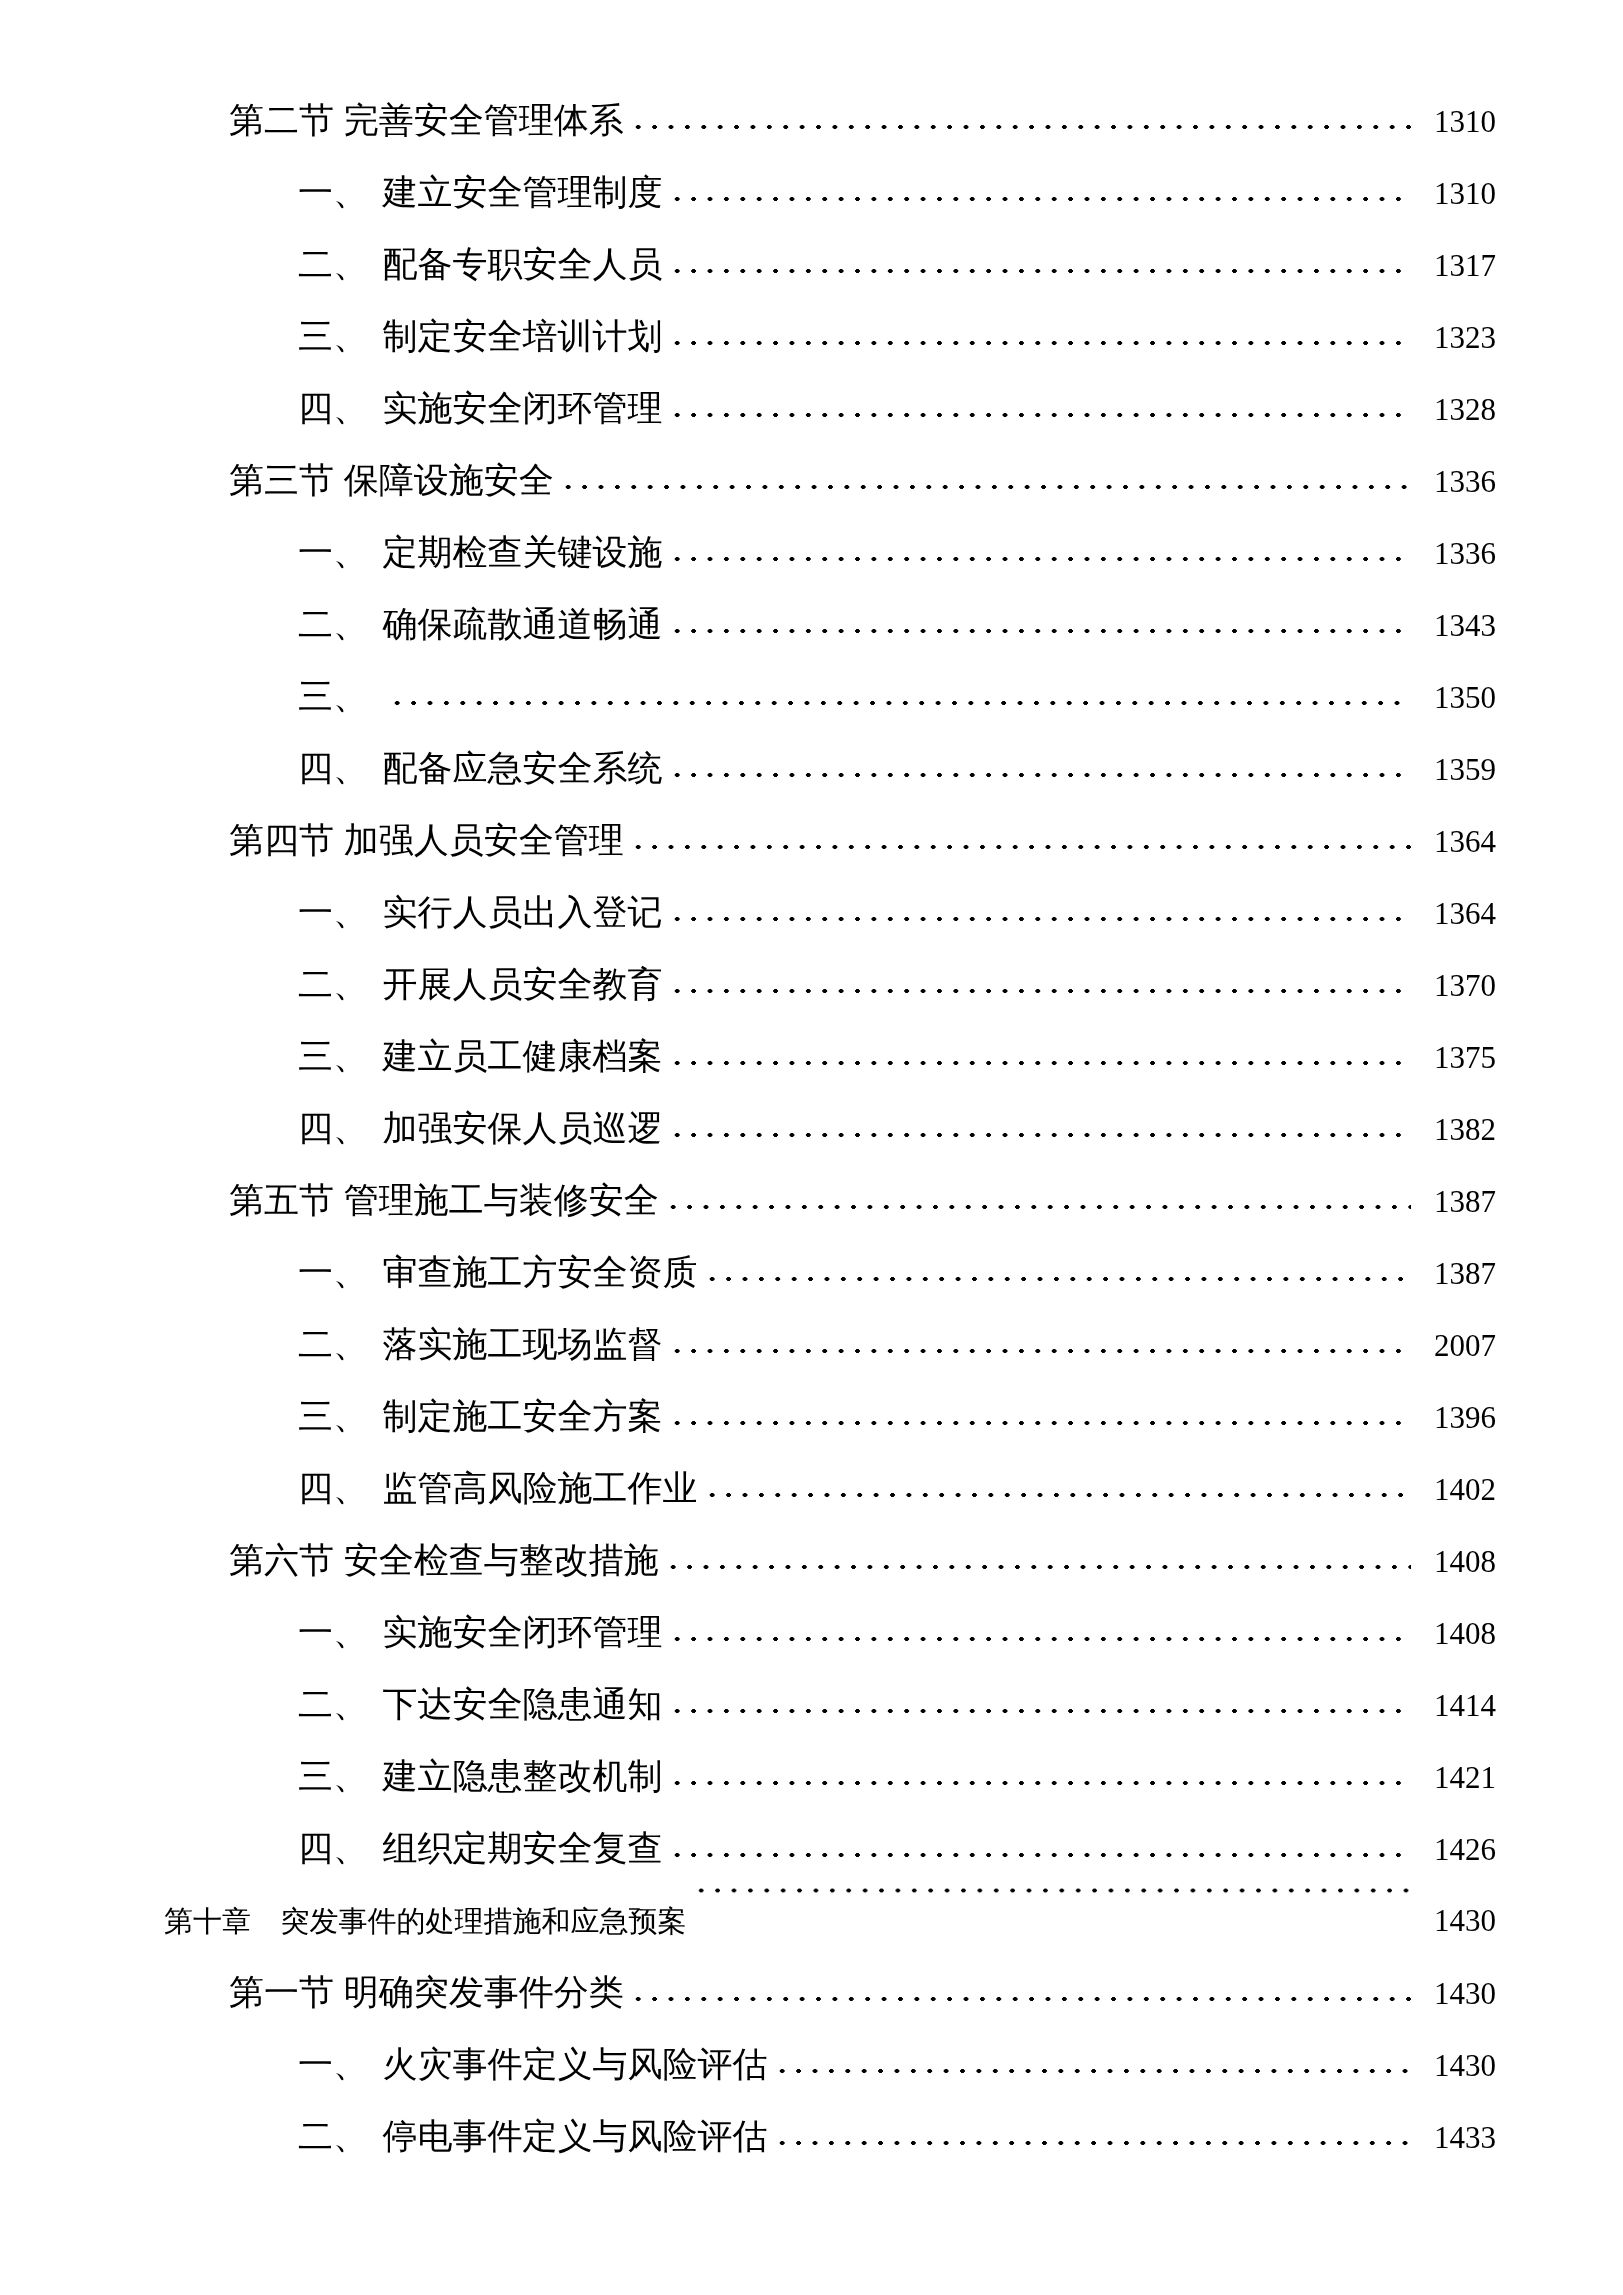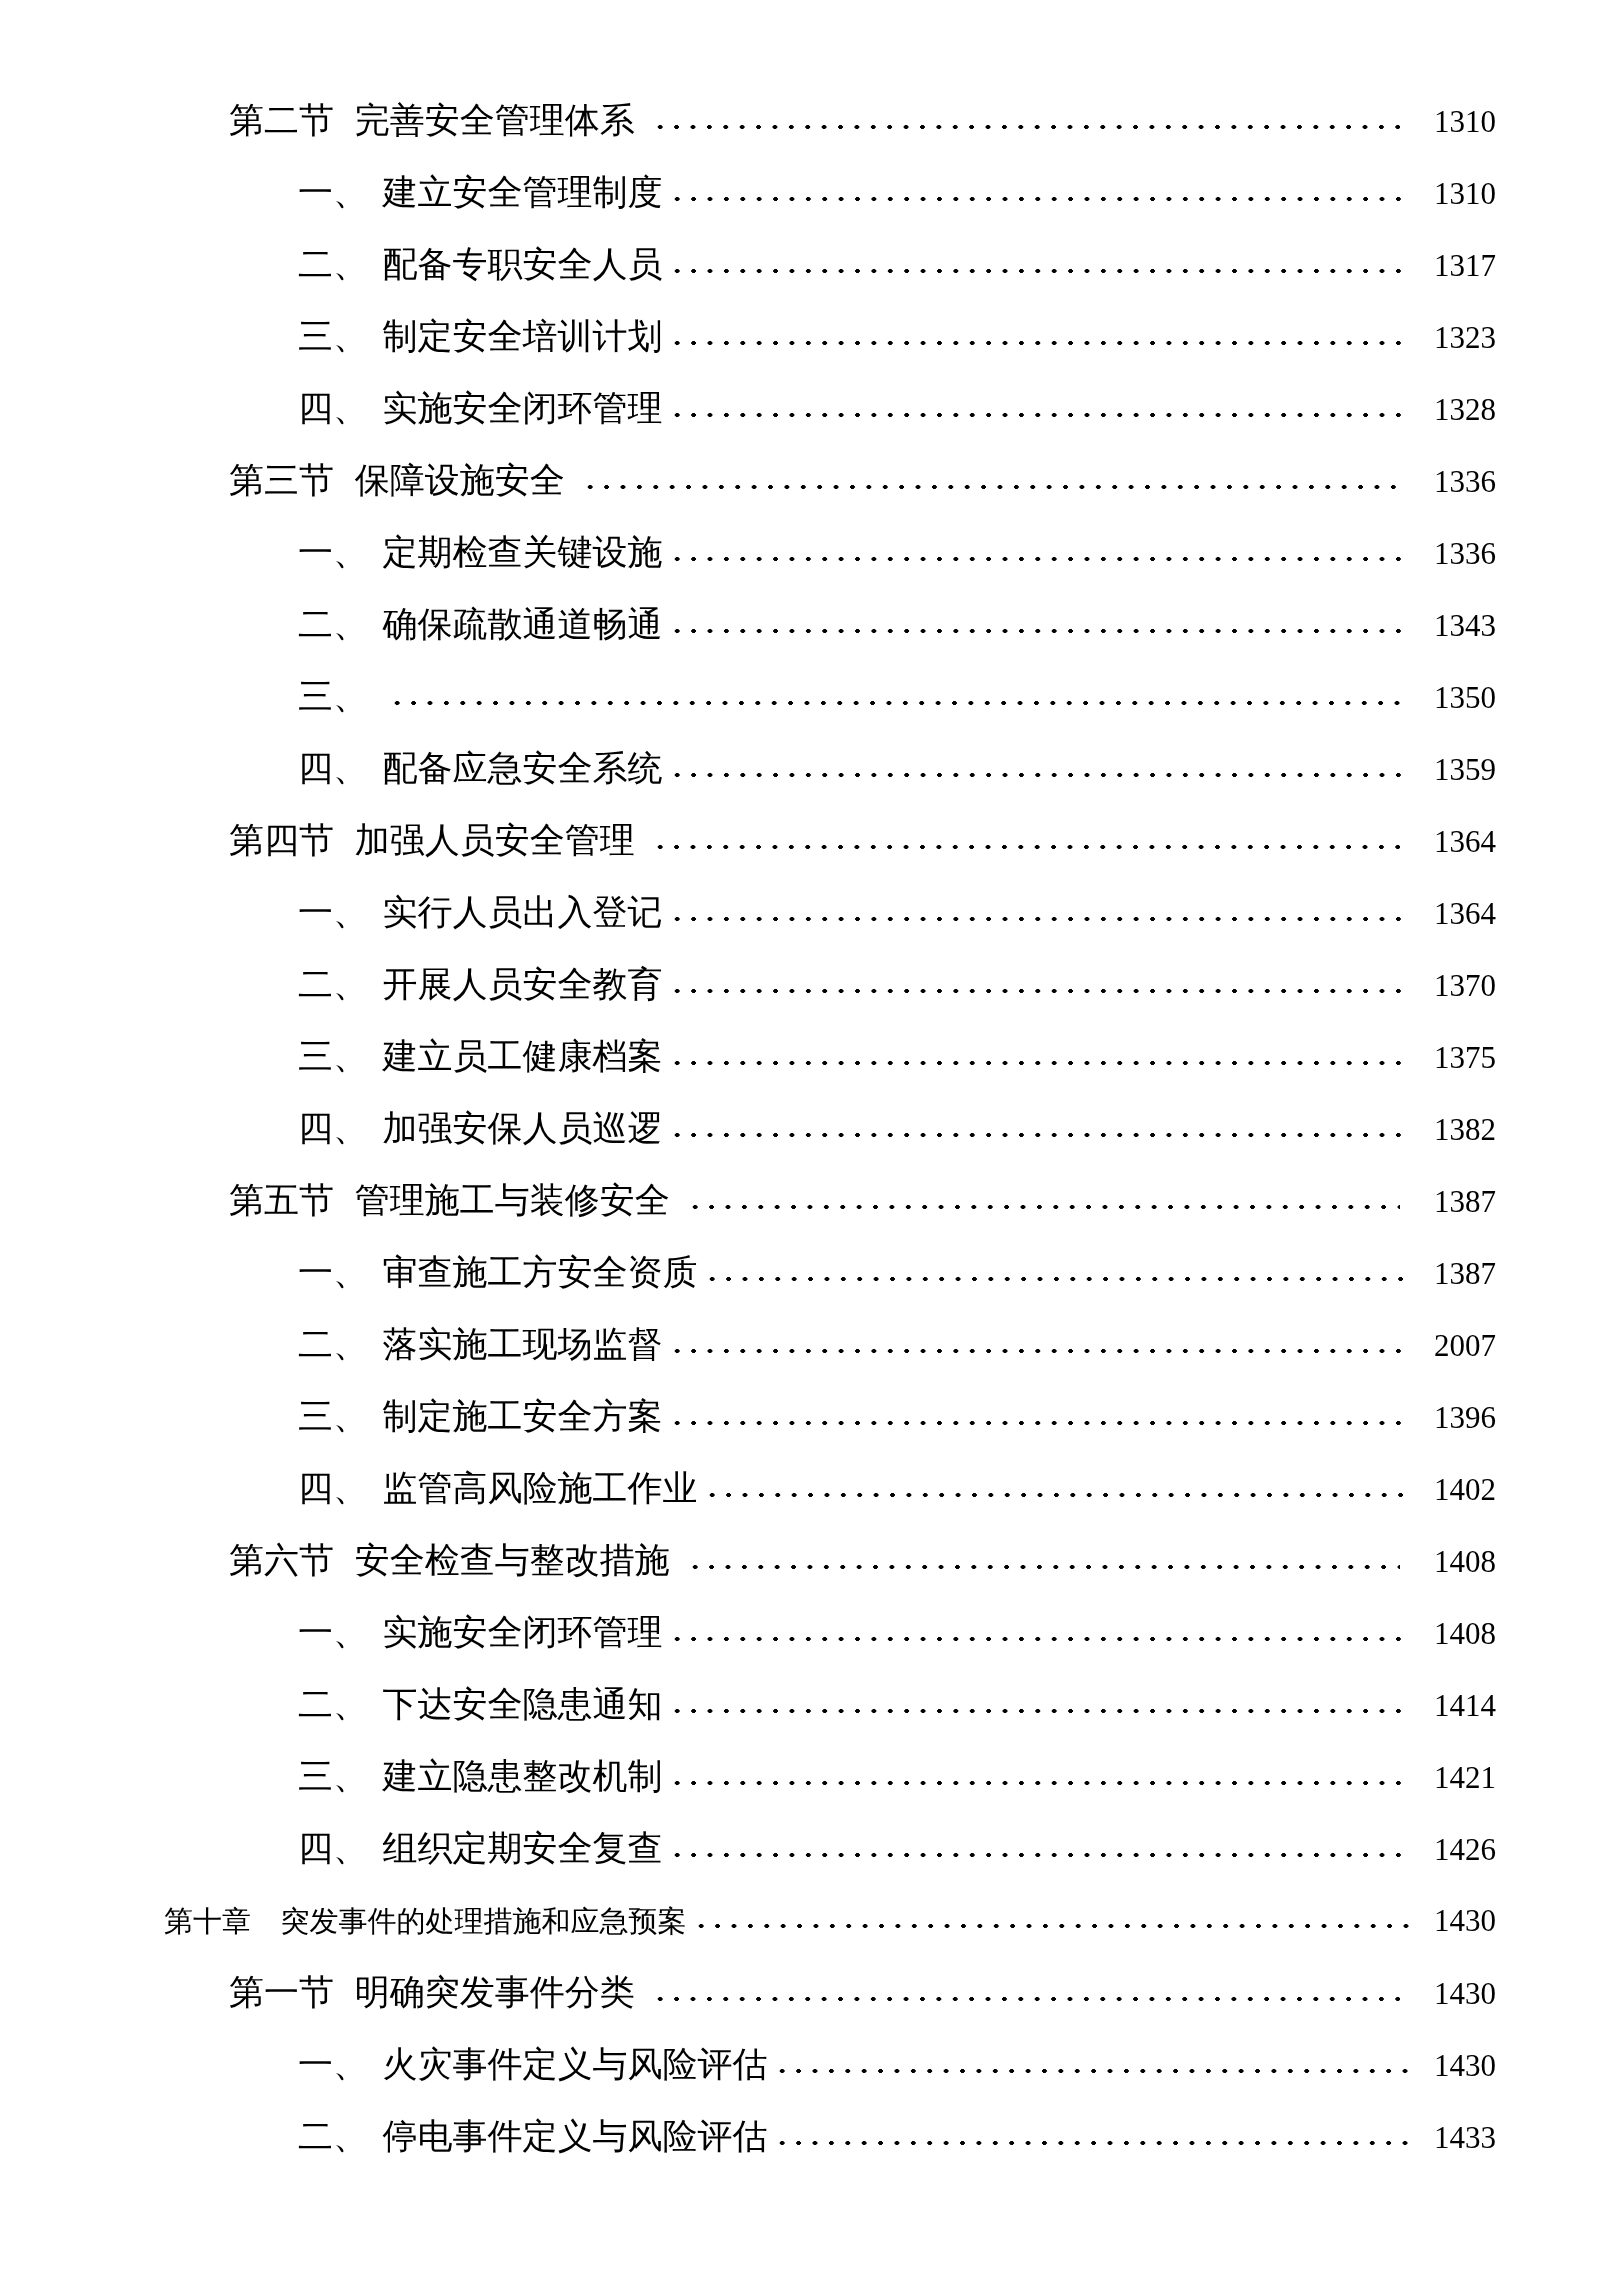--- a/index.html
+++ b/index.html
@@ -26,22 +26,22 @@
     box-sizing: border-box;
     padding-right: 127px;
     white-space: nowrap;
   }
   .row .label,
   .row .title,
   .row .page {
     line-height: 72px;
     white-space: pre;
   }
-  .row.chapter { padding-left: 164px; font-size: 29px; }
-  .row.section { padding-left: 229px; font-size: 35px; gap: 11px; }
+  .row.chapter { padding-left: 164px; font-size: 29px; align-items: flex-end; }
+  .row.section { padding-left: 229px; font-size: 35px; }
   .row.item    { padding-left: 298px; font-size: 35px; }
   .row.chapter .label { margin-right: 29.4px; }
   .row.section .label { margin-right: 9.8px; }
   .row.item    .label { margin-right: 14.4px; }
   .leader {
     flex: 1 1 auto;
     align-self: baseline;
     height: 10.5px;
     margin: 0 19.6px 0 6.5px;
     background-image: radial-gradient(circle 2.2px at 50% 50%, #000000 97%, rgba(0,0,0,0) 100%);

